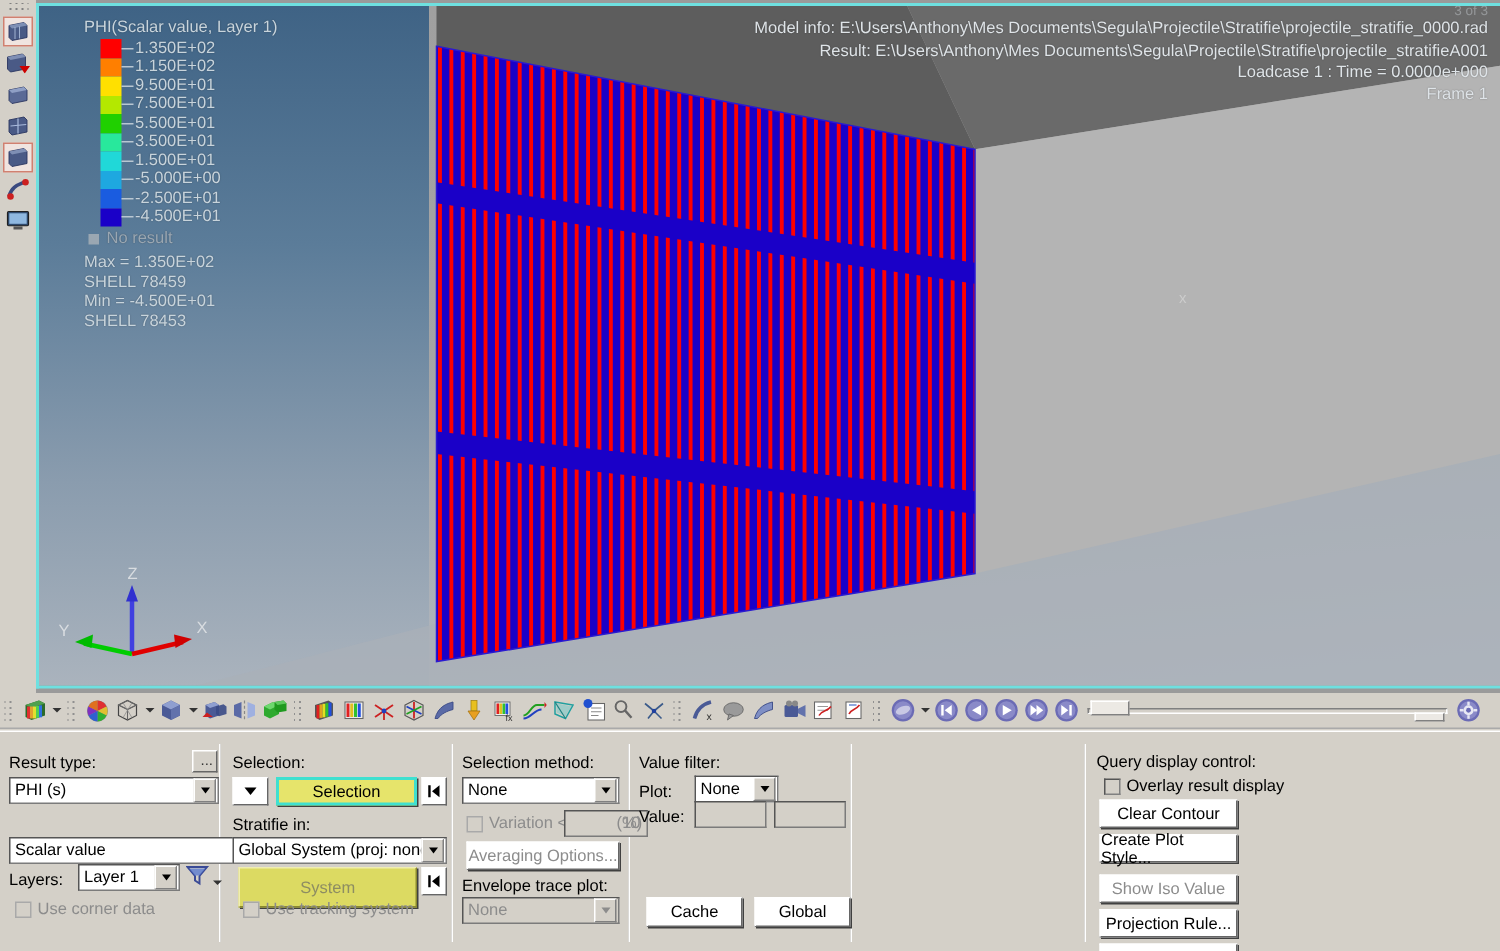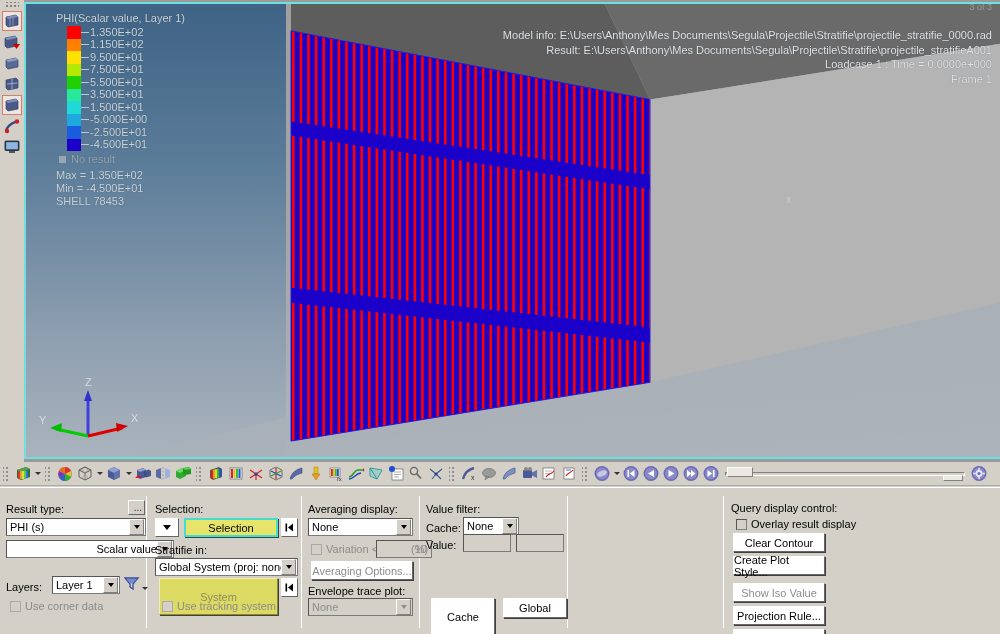--- a/index.html
+++ b/index.html
@@ -70,21 +70,21 @@
   .swatch { width:14px; height:12.5px; flex:none; }
   .swtick { width:8px; height:1px; background:#b9c7d2; flex:none; }
   .swlbl { margin-left:1px; white-space:nowrap; }
   .norow { display:flex; align-items:center; margin-top:2px;text-align:right; }
   .nobox { width:7px; height:7px; background:#9aa7b2; margin-left:3px; margin-right:5px; }
   .minmax { margin-top:3px; }
   .minmax div { height:13px; }
 
   
   #modelinfo {
-    position:absolute; right:8px; top:24px; text-align:right;
+    position:absolute; right:8px; top:8px; text-align:right;
     color:#dfe4e8; font-size:11px; line-height:14.5px;
     text-shadow:0 0 1px rgba(0,0,0,.4); pointer-events:none;
   }
   #pagecount { position:absolute; right:8px; top:-2px; color:#b8bcc0; font-size:9px; opacity:.55;}
 
   
   #triad { position:absolute; left:10px; bottom:8px; width:110px; height:75px; pointer-events:none;}
 
   
   #xmark { position:absolute; left:760px; top:190px; color:#ccc; font-size:10px; pointer-events:none;}
@@ -356,20 +356,21 @@
               <div class="swtick"></div>
               <span class="swlbl">-4.500E+01</span>
             </div>
           </div>
         <div class="norow">
           <div class="nobox" style="background: rgb(154, 167, 178);"></div>
           <span class="dis" style="color:#9aa7b2">No result</span>
         </div>
         <div class="minmax">
           <div>Max = 1.350E+02</div>
+          <div>SHELL 78459</div>
           <div>Min = -4.500E+01</div>
           <div>SHELL 78453</div>
         </div>
       </div>
 
       <div id="pagecount">3 of 3</div>
       <div id="modelinfo">
         <div>Model info: E:\Users\Anthony\Mes Documents\Segula\Projectile\Stratifie\projectile_stratifie_0000.rad</div>
         <div>Result: E:\Users\Anthony\Mes Documents\Segula\Projectile\Stratifie\projectile_stratifieA001</div>
         <div>Loadcase 1 : Time = 0.0000e+000</div>
@@ -680,21 +681,21 @@
     <div class="vsep" style="left:723px"></div>
 
     <div class="lbl" style="left:6px; top:15px;">Result type:</div>
     <div class="dotbtn" style="left:128px; top:12px;">...</div>
 
     <div class="combo" style="left:6px; top:30px; width:140px;">
       <span class="cv">PHI (s)</span>
       <span class="cbtn"></span>
     </div>
 
-    <div class="combo" style="left:6px; top:52px; width:168px;text-align:right;">
+    <div class="combo" style="left:6px; top:70px; width:168px;">
       <span class="cv">Scalar value</span>
       <span class="cbtn"></span>
     </div>
 
     <div class="lbl" style="left:6px; top:93px;">Layers:</div>
     <div class="combo" style="left:52px; top:88px; width:68px;">
       <span class="cv">Layer  1</span>
       <span class="cbtn"></span>
     </div>
     <div class="funnel" style="left:124px; top:88px; width:18px; height:16px;">
@@ -722,34 +723,34 @@
           <rect x="1.5" y="0.5" width="1.6" height="8" fill="#000"></rect>
         </svg>
     </div>
 
     <div class="lbl" style="left:155px; top:56px;">Stratifie in:</div>
     <div class="combo" style="left:155px; top:70px; width:143px;">
       <span class="cv">Global System (proj: none)</span>
       <span class="cbtn"></span>
     </div>
 
-    <div class="btn yellow dis" style="left:159px; top:90px; width:119px; height:37px;">System</div>
+    <div class="btn yellow dis" style="left:159px; top:90px; width:119px; height:27px;">System</div>
     <div class="btn sq" style="left:281px; top:90px; width:17px; height:19px;">
       <svg width="11" height="9" viewBox="0 0 11 9">
           <polygon points="9,0.5 9,8.5 4,4.5" fill="#000"></polygon>
           <rect x="1.5" y="0.5" width="1.6" height="8" fill="#000"></rect>
         </svg>
     </div>
 
     <div class="chk dis" style="left:162px; top:112px;">
       <span class="chkbox"></span>
       <span>Use tracking system</span>
     </div>
 
-    <div class="lbl" style="left:308px; top:15px;">Averaging display:</div>
+    <div class="lbl" style="left:308px; top:15px;">Selection method:</div>
     <div class="combo" style="left:308px; top:30px; width:105px;">
       <span class="cv">None</span>
       <span class="cbtn"></span>
     </div>
 
     <div class="chk dis" style="left:311px; top:55px;">
       <span class="chkbox"></span>
       <span>Variation &lt;</span>
     </div>
     <div class="txtbox ro" style="left:376px; top:52px; width:56px;">10</div>
@@ -757,31 +758,31 @@
 
     <div class="btn disabled" style="left:311px; top:73px; width:102px; height:19px;">Averaging Options...</div>
 
     <div class="lbl" style="left:308px; top:97px;">Envelope trace plot:</div>
     <div class="combo disabled" style="left:308px; top:110px; width:105px;">
       <span class="cv">None</span>
       <span class="cbtn"></span>
     </div>
 
     <div class="lbl" style="left:426px; top:15px;">Value filter:</div>
-    <div class="lbl" style="left:426px; top:34px;">Cache:</div>
+    <div class="lbl" style="left:426px; top:34px;">Plot:</div>
     <div class="combo" style="left:463px; top:29px; width:56px;">
       <span class="cv">None</span>
       <span class="cbtn"></span>
     </div>
 
     <div class="lbl" style="left:426px; top:51px;">Value:</div>
     <div class="txtbox empty" style="left:463px; top:46px; width:48px;"></div>
     <div class="txtbox empty" style="left:516px; top:46px; width:48px;"></div>
 
-    <div class="btn" style="left:431px; top:110px; width:64px; height:37px;text-align:right;">Cache</div>
+    <div class="btn" style="left:431px; top:110px; width:64px; height:20px;text-align:right;">Cache</div>
     <div class="btn" style="left:503px; top:110px; width:64px; height:20px;">Global</div>
 
     <div class="lbl" style="left:731px; top:14px;">Query display control:</div>
     <div class="chk" style="left:736px; top:30px;">
       <span class="chkbox"></span>
       <span>Overlay result display</span>
     </div>
     <div class="btn" style="left:733px; top:45px; width:92px; height:19px;">Clear Contour</div>
     <div class="btn" style="left:733px; top:68px; width:92px; height:19px;">Create Plot Style...</div>
     <div class="btn disabled" style="left:733px; top:95px; width:92px; height:19px;">Show Iso Value</div>

